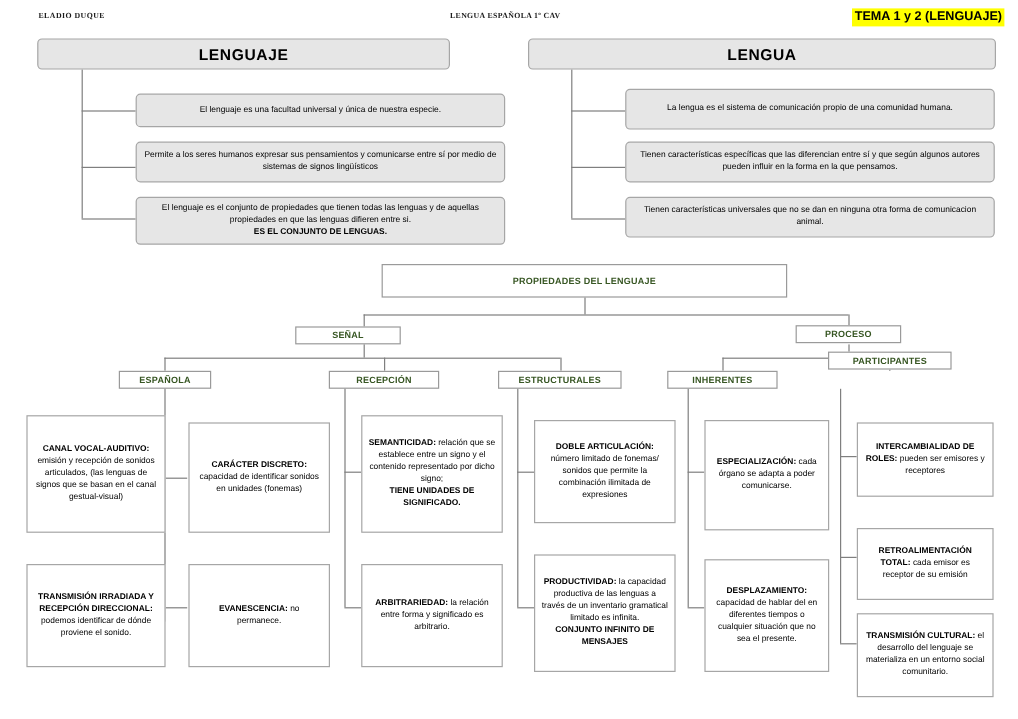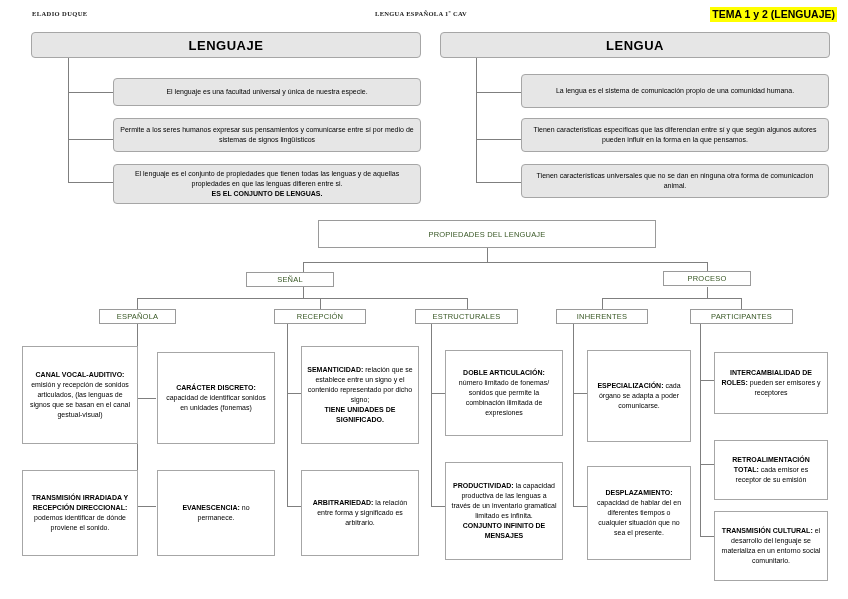--- a/index.html
+++ b/index.html
@@ -21,21 +21,21 @@
     background:#ffff00;color:#000;padding:1px 2px 2px 2px;line-height:12px;}
 
   
   .box{position:absolute;box-sizing:border-box;display:flex;align-items:center;
     justify-content:center;text-align:center;}
   .gray{background:#e6e6e6;border:1px solid #a6a6a6;border-radius:4px;}
   .white{background:#ffffff;border:1px solid #a6a6a6;}
   .plain{background:#ffffff;border:1px solid #9a9a9a;}
   .title-box{font-size:13px;font-weight:bold;letter-spacing:.5px;}
   .desc{font-size:7px;line-height:10px;padding:3px 6px;}
-  .green{color:#375623;font-weight:normal;}
+  .green{color:#375623;font-weight:bold;}
   .cat{font-size:7.5px;letter-spacing:.2px;}
   .leaf{font-size:7px;line-height:10px;padding:3px 5px;}
   .leaf .k{font-weight:bold;}
   .leaf .em{font-weight:bold;display:block;}
 
   
   .ln{position:absolute;background:#7f7f7f;}
   .h{height:1px;}
   .v{width:1px;}
 </style>
@@ -43,21 +43,21 @@
 <body>
 
 <div class="page">
 
   <div class="hdr">
     <div class="hdr-left">ELADIO DUQUE</div>
     <div class="hdr-mid">LENGUA ESPAÑOLA 1º CAV</div>
     <div class="hdr-right">TEMA 1 y 2 (LENGUAJE)</div>
   </div>
 
-  <div class="box gray title-box" style="left:31px;top:32px;width:390px;height:26px;">
+  <div class="box gray title-box" style="left:31px;top:32px;width:344px;height:26px;">
     <span>LENGUAJE</span>
   </div>
 
   <div class="ln v" style="left:68px;top:58px;height:124px;"></div>
   <div class="ln h" style="left:68px;top:92px;width:45px;"></div>
   <div class="ln h" style="left:68px;top:139px;width:45px;"></div>
   <div class="ln h" style="left:68px;top:182px;width:45px;"></div>
 
   <div class="box gray desc" style="left:113px;top:78px;width:308px;height:28px;">
     <span>El lenguaje es una facultad universal y única de nuestra especie.</span>
@@ -125,21 +125,21 @@
   </div>
   <div class="box plain cat green" style="left:274px;top:309px;width:92px;height:15px;">
     <span>RECEPCIÓN</span>
   </div>
   <div class="box plain cat green" style="left:415px;top:309px;width:103px;height:15px;">
     <span>ESTRUCTURALES</span>
   </div>
   <div class="box plain cat green" style="left:556px;top:309px;width:92px;height:15px;">
     <span>INHERENTES</span>
   </div>
-  <div class="box plain cat green" style="left:690px;top:309px;width:103px;height:15px;">
+  <div class="box plain cat green" style="left:690px;top:293px;width:103px;height:15px;">
     <span>PARTICIPANTES</span>
   </div>
 
   <div class="ln v" style="left:137px;top:324px;height:194px;"></div>
   <div class="ln h" style="left:120px;top:398px;width:17px;"></div>
   <div class="ln h" style="left:120px;top:518px;width:17px;"></div>
   <div class="ln h" style="left:137px;top:398px;width:19px;"></div>
   <div class="ln h" style="left:137px;top:506px;width:19px;"></div>
 
   <div class="ln v" style="left:287px;top:324px;height:182px;"></div>

